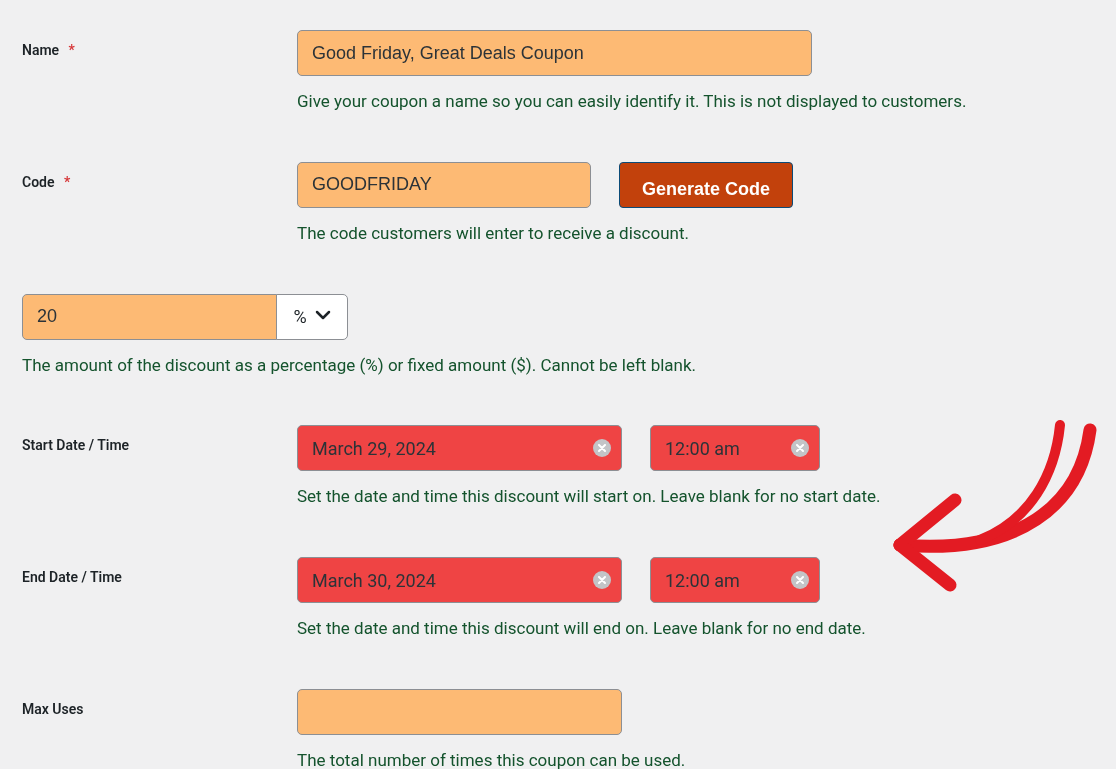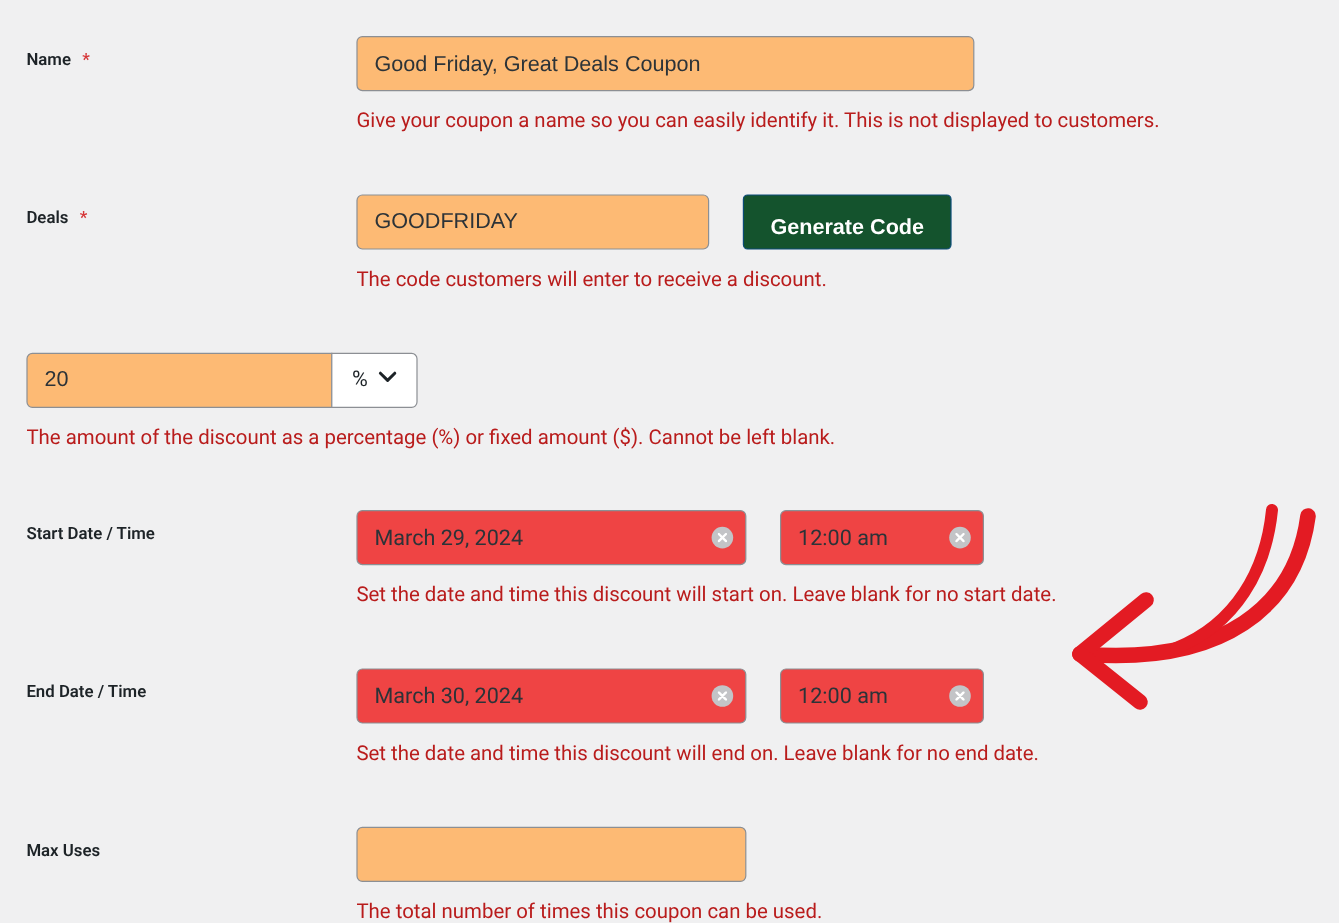--- a/index.html
+++ b/index.html
@@ -59,33 +59,33 @@
     gap: 8px;
     font-size: 18px;
     margin-left: -1px;
     cursor: pointer;
   }
   .unit-select svg { width: 16px; height: 16px; }
 
   .btn {
     height: 46px;
     padding: 16px 22px;
-    background: #14532d;
+    background: #c2410c;
     color: #fff;
     border: 1px solid #0a4b78;
     border-radius: 4px;
     font-size: 18px;
     font-weight: 600;
     cursor: pointer;
   }
 
   .help {
     margin-top: 14px;
     font-size: 17px;
-    color: #b91c1c;
+    color: #14532d;
     line-height: 1.4;
   }
 
   .date-input, .time-input {
     position: relative;
     display: flex;
     align-items: center;
     height: 46px;
     border: 1px solid #8c8f94;
     border-radius: 5px;
@@ -130,21 +130,21 @@
   <div class="field-col">
     <div class="field-line">
       <input class="text-input wide" value="Good Friday, Great Deals Coupon" style="">
     </div>
     <div class="help">Give your coupon a name so you can easily identify it. This is not displayed to customers.</div>
   </div>
 </div>
 
 <div class="form-row">
   <div class="label-col">
-    <span>Deals</span>
+    <span>Code</span>
     <span class="req">*</span>
   </div>
   <div class="field-col">
     <div class="field-line">
       <input class="text-input code" value="GOODFRIDAY" style="">
       <button class="btn">Generate Code</button>
     </div>
     <div class="help">The code customers will enter to receive a discount.</div>
   </div>
 </div>

